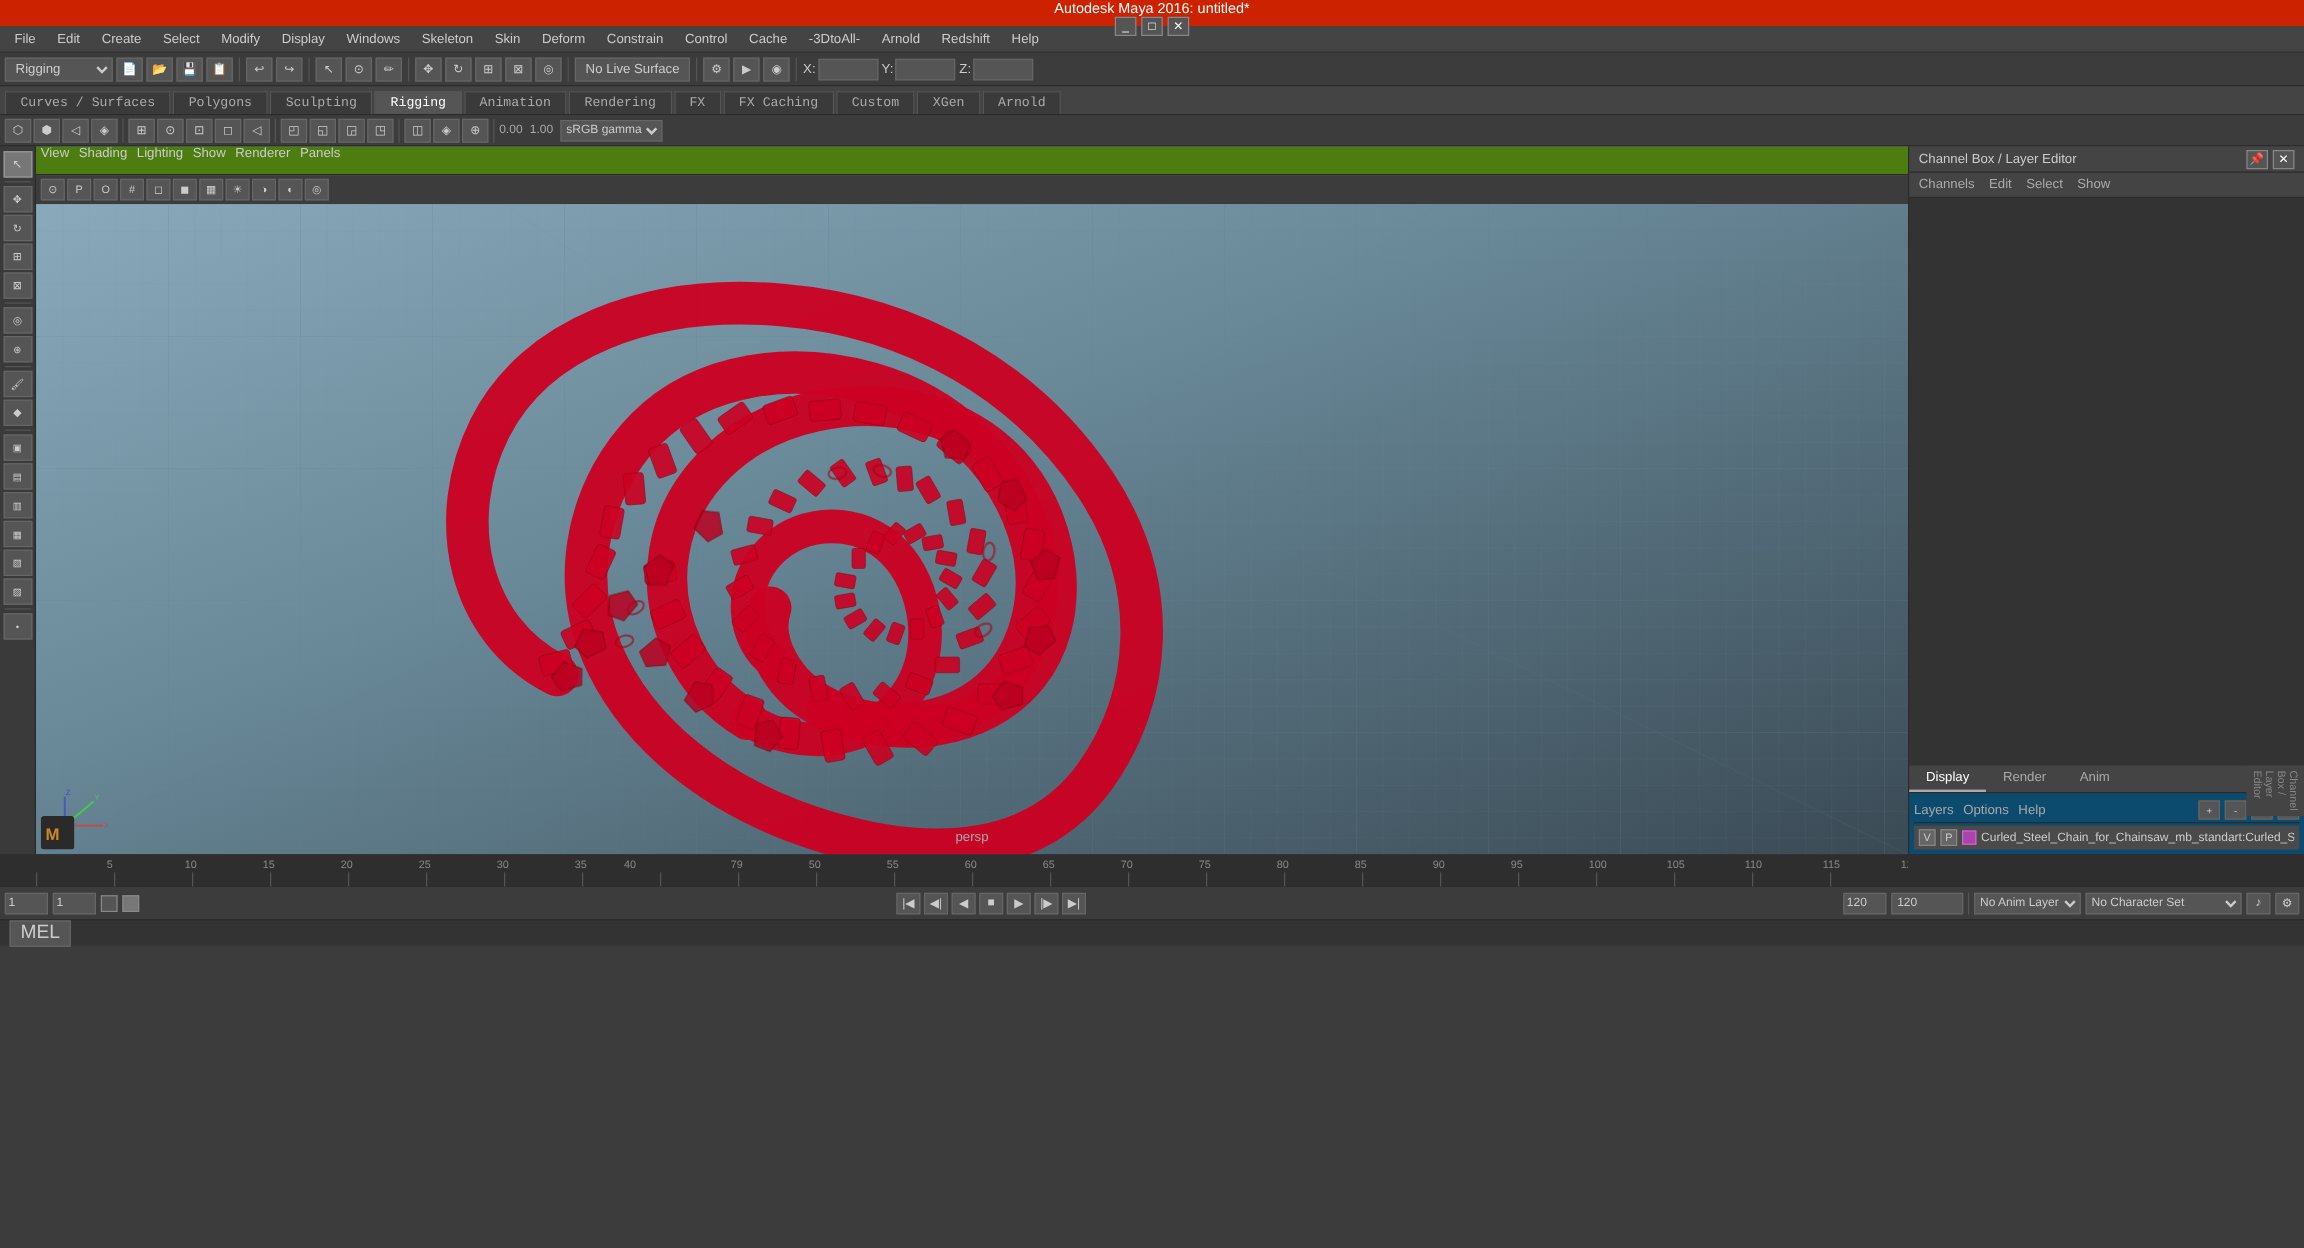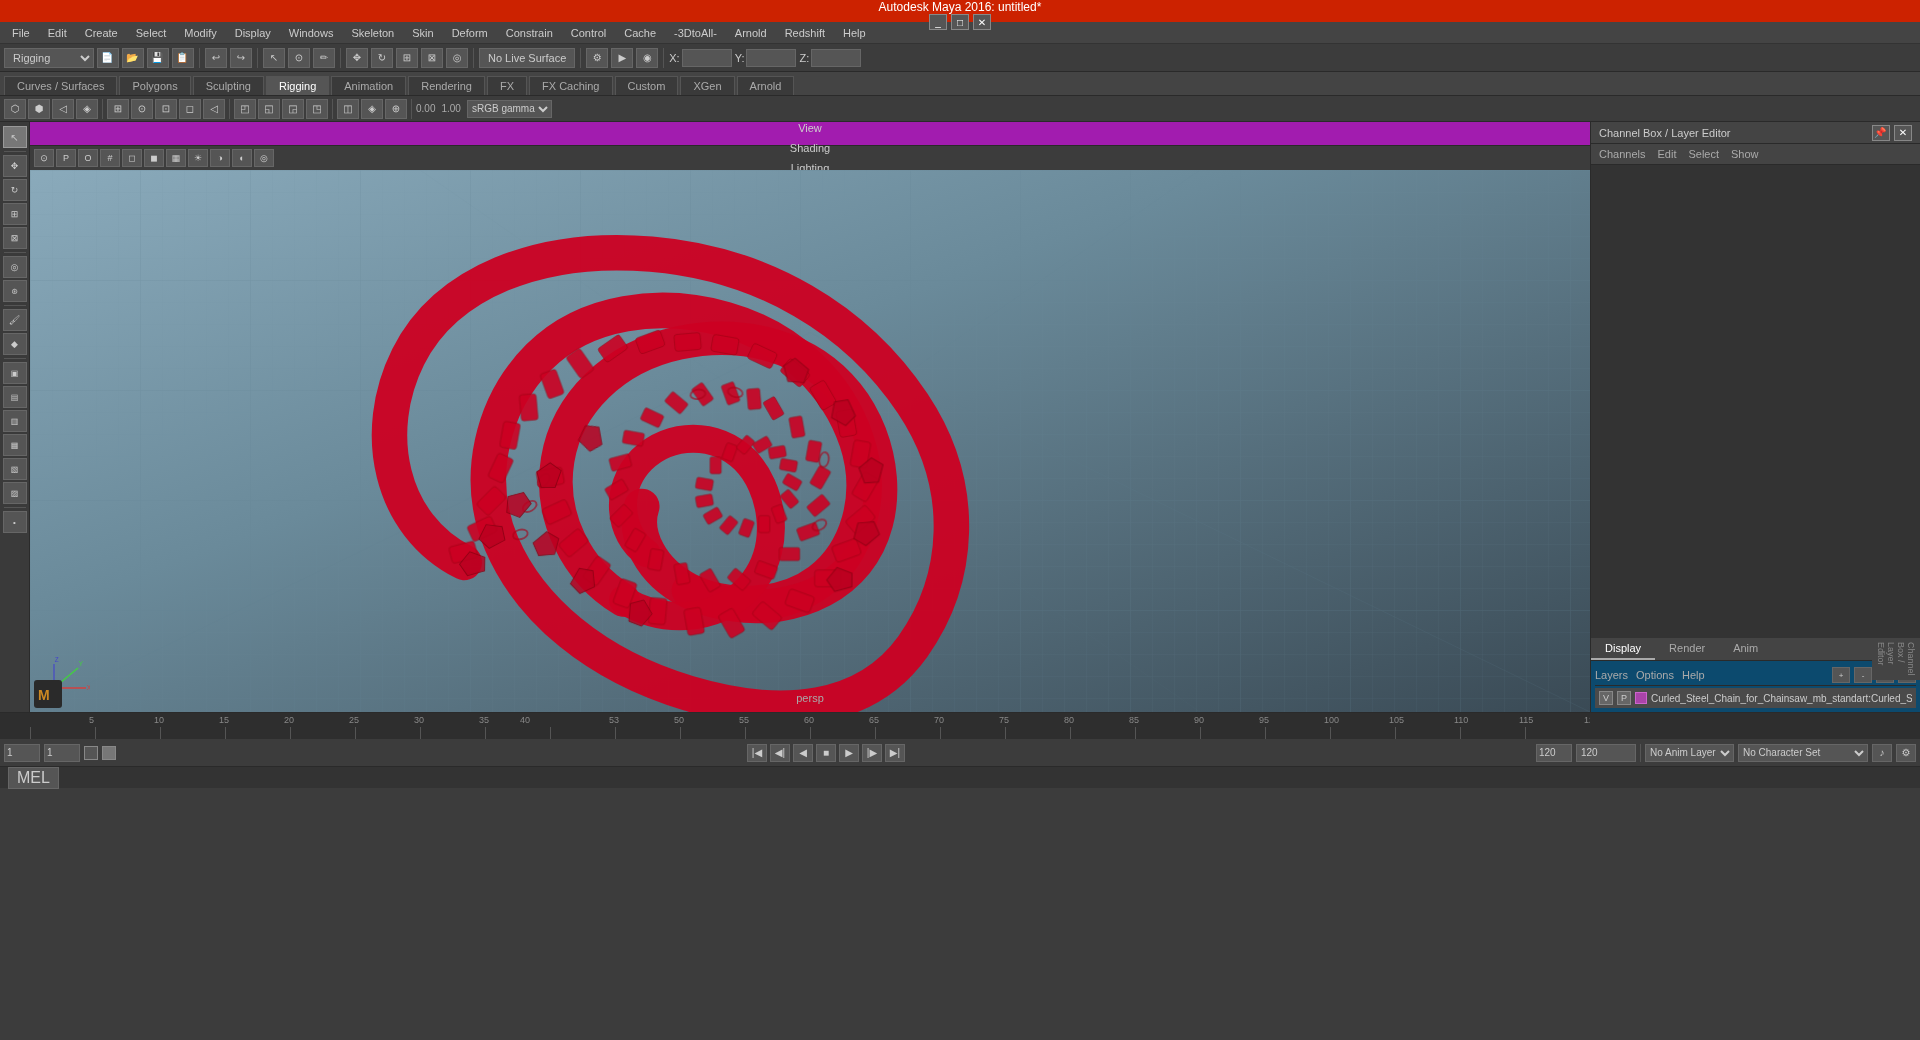--- a/index.html
+++ b/index.html
@@ -140,20 +140,21 @@
     }
     .tab {
       padding: 3px 12px;
       font-size: 11px;
       cursor: pointer;
       color: #aaa;
       background: #3a3a3a;
       border: 1px solid #555;
       border-bottom: none;
       margin-right: 2px;
+      font-family: Liberation Mono, monospace;
     }
     .tab.active {
       background: #555;
       color: #fff;
     }
 
     
     #toolbar2 {
       width: 100%;
       height: 26px;
@@ -205,27 +206,25 @@
 
     
     #viewport {
       flex: 1;
       background: #5a6a7a;
       position: relative;
       overflow: hidden;
     }
     #viewport-header {
       height: 24px;
-      background: #a21caf;
-      display: flex;
-      align-items: center;
+      background: #4d7c0f;
+      display: flex;
       padding: 0 4px;
       gap: 8px;
       border-bottom: 1px solid #2a2a2a;
-      flex-direction: column;
     }
     .vp-menu {
       font-size: 11px;
       color: #ccc;
       cursor: pointer;
     }
 
     #viewport-toolbar {
       height: 24px;
       background: #3c3c3c;
@@ -874,21 +873,21 @@
         <div class="tick-label" style="left: 254px;">20</div>
         <div class="tick-line" style="left: 325px;"></div>
         <div class="tick-label" style="left: 319px;">25</div>
         <div class="tick-line" style="left: 390px;"></div>
         <div class="tick-label" style="left: 384px;">30</div>
         <div class="tick-line" style="left: 455px;"></div>
         <div class="tick-label" style="left: 449px;">35</div>
         <div class="tick-line" style="left: 520px;"></div>
         <div class="tick-label" style="left: 490px;">40</div>
         <div class="tick-line" style="left: 585px;"></div>
-        <div class="tick-label" style="left: 579px;">53</div>
+        <div class="tick-label" style="left: 579px;">79</div>
         <div class="tick-line" style="left: 650px;"></div>
         <div class="tick-label" style="left: 644px;">50</div>
         <div class="tick-line" style="left: 715px;"></div>
         <div class="tick-label" style="left: 709px;">55</div>
         <div class="tick-line" style="left: 780px;"></div>
         <div class="tick-label" style="left: 774px;">60</div>
         <div class="tick-line" style="left: 845px;"></div>
         <div class="tick-label" style="left: 839px;">65</div>
         <div class="tick-line" style="left: 910px;"></div>
         <div class="tick-label" style="left: 904px;">70</div>

